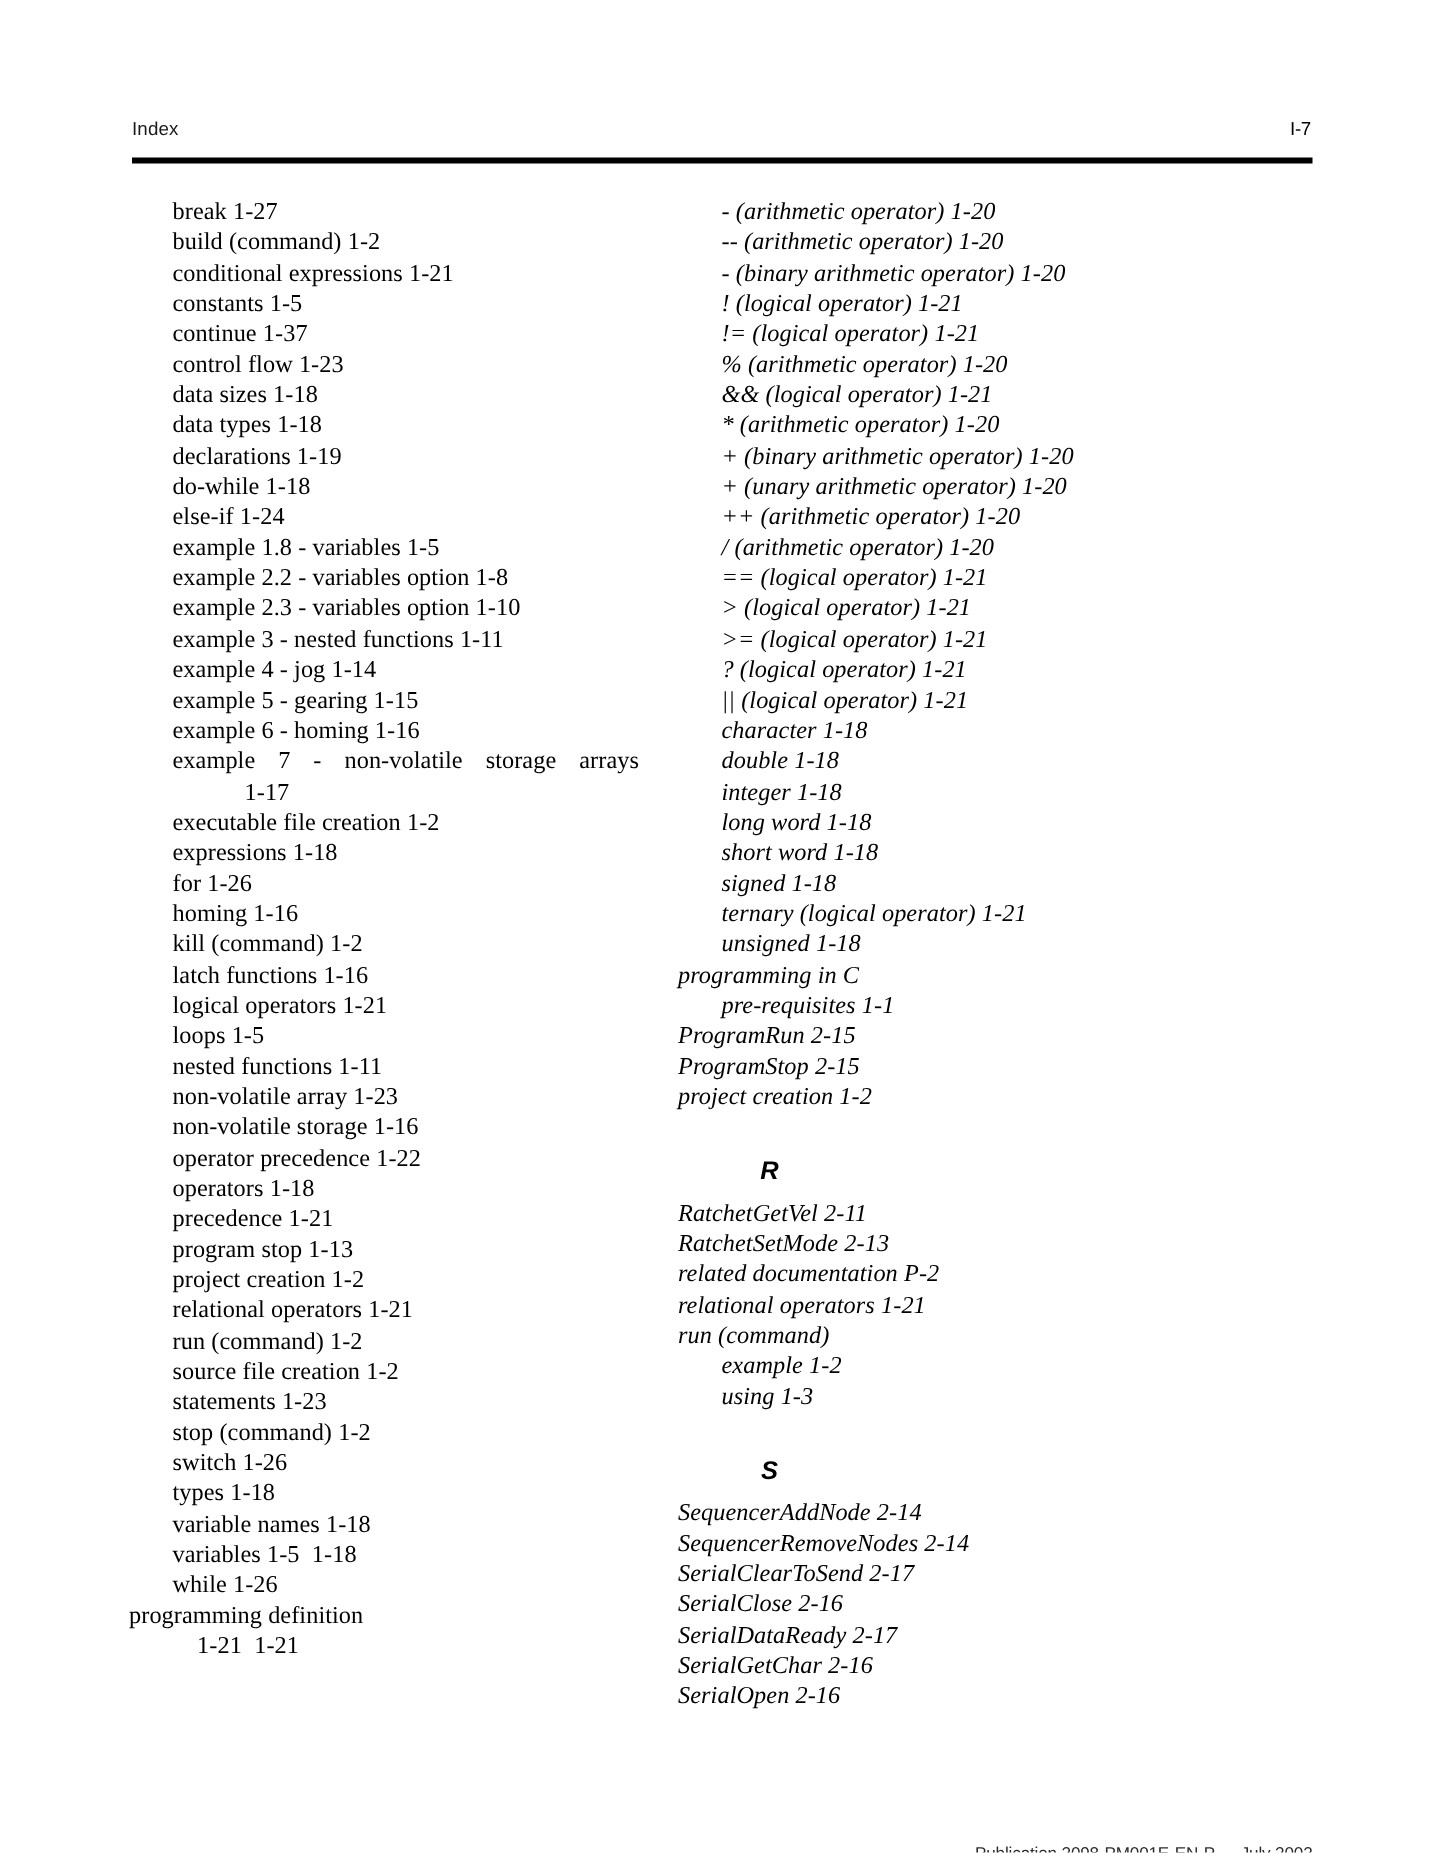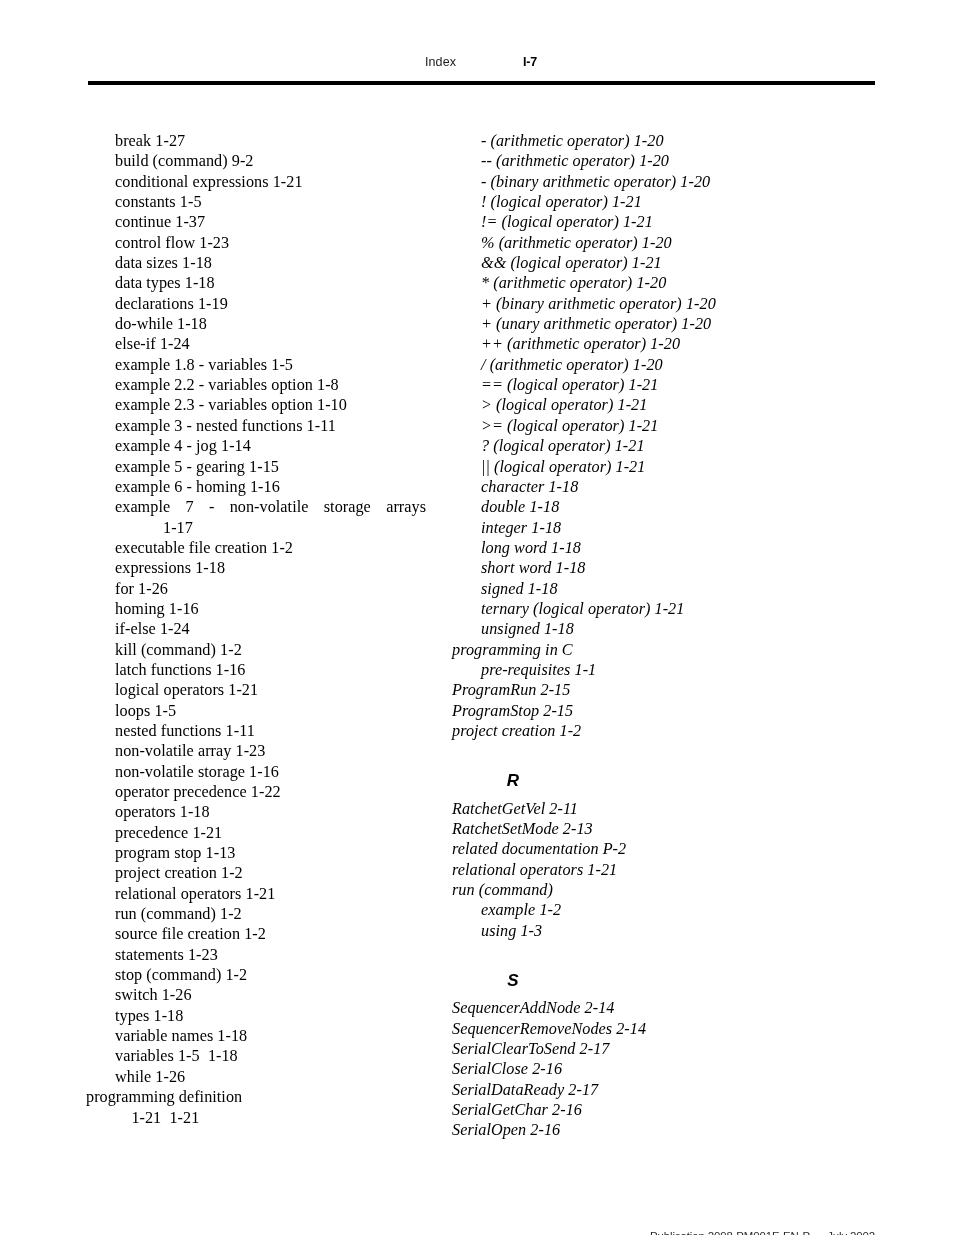--- a/index.html
+++ b/index.html
@@ -18,36 +18,37 @@
 
   
   #page-header {
     position: absolute;
     left: 88px;
     top: 56px;
     width: 787px;
   }
   #header-labels {
     display: flex;
-    justify-content: center;
+    justify-content: space-between;
     align-items: baseline;
     font-family: "Liberation Sans", "DejaVu Sans", sans-serif;
     font-size: 12.5px;
     line-height: 1;
     letter-spacing: 0.1px;
     padding-right: 1px;
     gap: 47px;
   }
   #header-labels .hdr-word {
     color: #1a1a1a;
   }
   #header-labels .hdr-folio {
-    font-weight: bold;
+    font-weight: normal;
     margin-left: 20px;
     letter-spacing: -0.2px;
+    margin-top: 24px;
   }
   #header-rule {
     margin-top: 12px;
     height: 4px;
     background: #000000;
     width: 100%;
   }
 
   
   #index-body {
@@ -134,21 +135,21 @@
   <div id="header-labels">
     <span class="hdr-word">Index</span>
     <span class="hdr-folio">I-7</span>
   </div>
   <div id="header-rule"></div>
 </div>
 
 <div id="index-body">
   <div class="index-column" id="column-left">
       <div class="entry level-2">break 1-27</div>
-      <div class="entry level-2">build (command) 9-2</div>
+      <div class="entry level-2">build (command) 1-2</div>
       <div class="entry level-2">conditional expressions 1-21</div>
       <div class="entry level-2">constants 1-5</div>
       <div class="entry level-2">continue 1-37</div>
       <div class="entry level-2">control flow 1-23</div>
       <div class="entry level-2">data sizes 1-18</div>
       <div class="entry level-2">data types 1-18</div>
       <div class="entry level-2">declarations 1-19</div>
       <div class="entry level-2">do-while 1-18</div>
       <div class="entry level-2">else-if 1-24</div>
       <div class="entry level-2">example 1.8 - variables 1-5</div>
@@ -156,21 +157,20 @@
       <div class="entry level-2">example 2.3 - variables option 1-10</div>
       <div class="entry level-2">example 3 - nested functions 1-11</div>
       <div class="entry level-2">example 4 - jog 1-14</div>
       <div class="entry level-2">example 5 - gearing 1-15</div>
       <div class="entry level-2">example 6 - homing 1-16</div>
       <div class="entry wrap"><span class="wrap-first">example 7 - non-volatile storage arrays</span><span class="wrap-rest">1-17</span></div>
       <div class="entry level-2">executable file creation 1-2</div>
       <div class="entry level-2">expressions 1-18</div>
       <div class="entry level-2">for 1-26</div>
       <div class="entry level-2">homing 1-16</div>
-      <div class="entry level-2">if-else 1-24</div>
       <div class="entry level-2">kill (command) 1-2</div>
       <div class="entry level-2">latch functions 1-16</div>
       <div class="entry level-2">logical operators 1-21</div>
       <div class="entry level-2">loops 1-5</div>
       <div class="entry level-2">nested functions 1-11</div>
       <div class="entry level-2">non-volatile array 1-23</div>
       <div class="entry level-2">non-volatile storage 1-16</div>
       <div class="entry level-2">operator precedence 1-22</div>
       <div class="entry level-2">operators 1-18</div>
       <div class="entry level-2">precedence 1-21</div>

